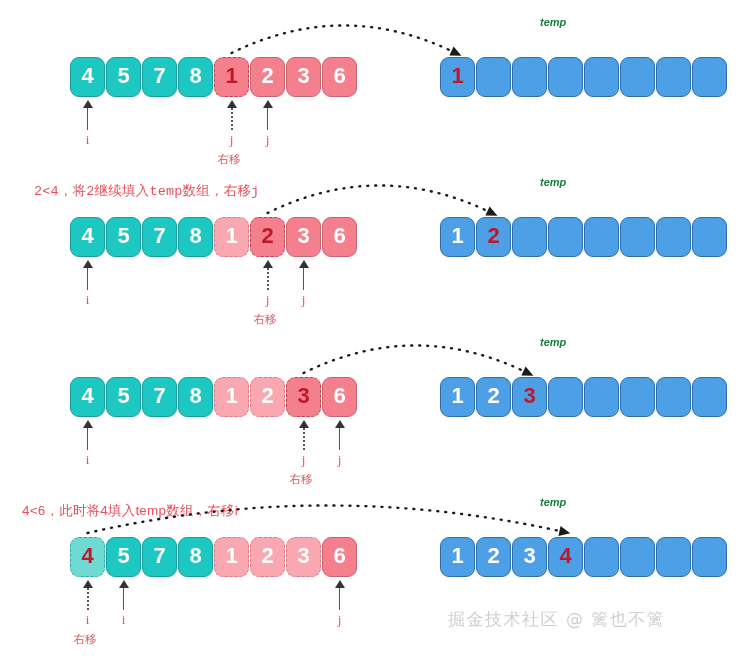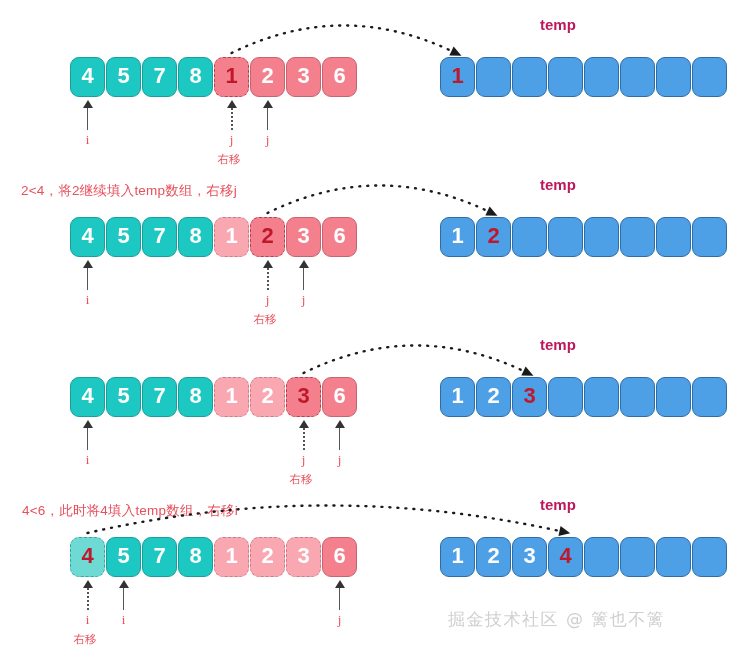--- a/index.html
+++ b/index.html
@@ -25,24 +25,25 @@
   .caption {
     position: absolute;
     font-size: 13.5px;
     color: #e8505b;
     white-space: nowrap;
     letter-spacing: 0.2px;
     font-family: "Liberation Sans", "DejaVu Sans", sans-serif;
   }
   .temp-label {
     position: absolute;
-    font-size: 15px;
+    font-size: 11px;
     font-weight: bold;
-    color: #be185d;
+    color: #15803d;
     white-space: nowrap;
+    font-style: italic;
   }
   .array {
     position: absolute;
     display: flex;
   }
   .cell {
     width: 35px;
     height: 40px;
     border-radius: 9px;
     display: flex;
@@ -200,21 +201,21 @@
           <div class="head" style="top: 0px;"></div>
           <div class="shaft" style="top: 8px; height: 22px;"></div>
           <div class="tag" style="top: 32px;">j</div>
         </div>
         <svg class="curve" width="744" height="160" style="left: 0px; top: 0px;">
           <path d="M 231.5 53 Q 341.5 -1 451.5 51" fill="none" stroke="#1a1a1a" stroke-width="2.4" stroke-linecap="round" stroke-dasharray="1 7"></path>
           <polygon points="0,-5 11,0 0,5" fill="#1a1a1a" transform="translate(451.5,51) rotate(25.301378625419723)"></polygon>
         </svg>
       </div>
       <div class="row" style="top: 160px; height: 160px;">
-        <div class="caption" style="left: 21px; top: 22px;">2&lt;4，将2继续填入temp数组，右移j</div>
+        <div class="caption" style="left: 34px; top: 22px; font-family: Liberation Mono, monospace;">2&lt;4，将2继续填入temp数组，右移j</div>
         <div class="temp-label" style="left: 540px; top: 16px;">temp</div>
         <div class="array" style="left: 70px; top: 57px;">
           <div class="cell teal" style="margin-right: 1px;">
             <span class="val">4</span>
           </div>
           <div class="cell teal" style="margin-right: 1px;">
             <span class="val">5</span>
           </div>
           <div class="cell teal" style="margin-right: 1px;">
             <span class="val">7</span>

